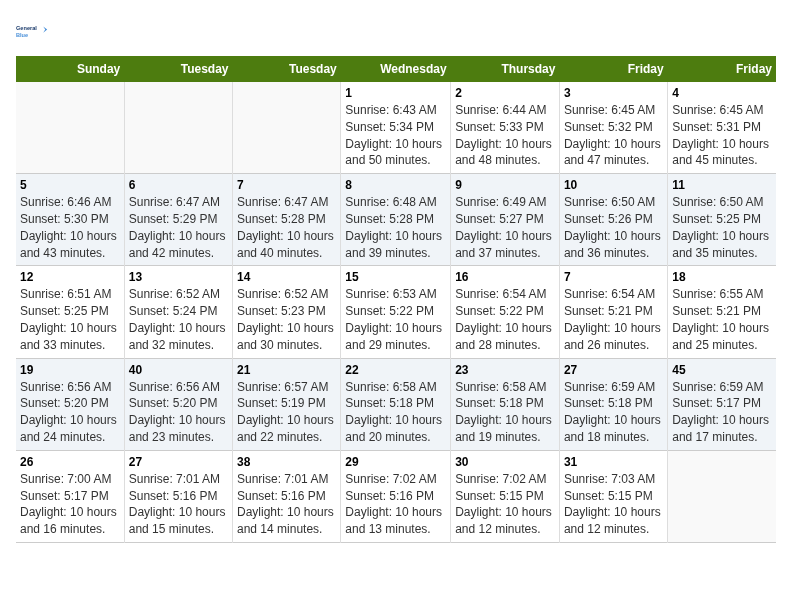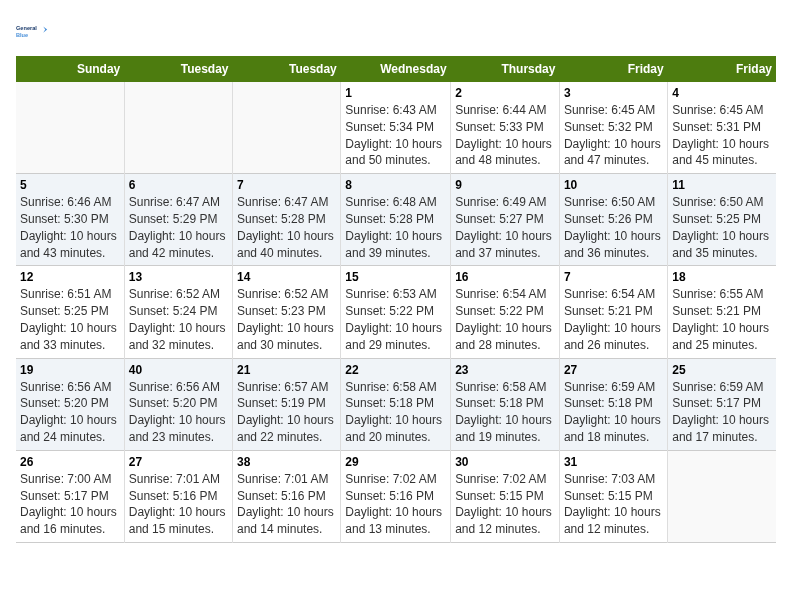--- a/index.html
+++ b/index.html
@@ -208,21 +208,21 @@
         </td>
         <td>
           <div class="day-num">23</div>
           <div class="day-detail">Sunrise: 6:58 AM<br>Sunset: 5:18 PM<br>Daylight: 10 hours and 19 minutes.</div>
         </td>
         <td>
           <div class="day-num">27</div>
           <div class="day-detail">Sunrise: 6:59 AM<br>Sunset: 5:18 PM<br>Daylight: 10 hours and 18 minutes.</div>
         </td>
         <td>
-          <div class="day-num">25</div>
+          <div class="day-num">45</div>
           <div class="day-detail">Sunrise: 6:59 AM<br>Sunset: 5:17 PM<br>Daylight: 10 hours and 17 minutes.</div>
         </td>
       </tr>
       <tr class="row-white">
         <td>
           <div class="day-num">26</div>
           <div class="day-detail">Sunrise: 7:00 AM<br>Sunset: 5:17 PM<br>Daylight: 10 hours and 16 minutes.</div>
         </td>
         <td>
           <div class="day-num">27</div>

